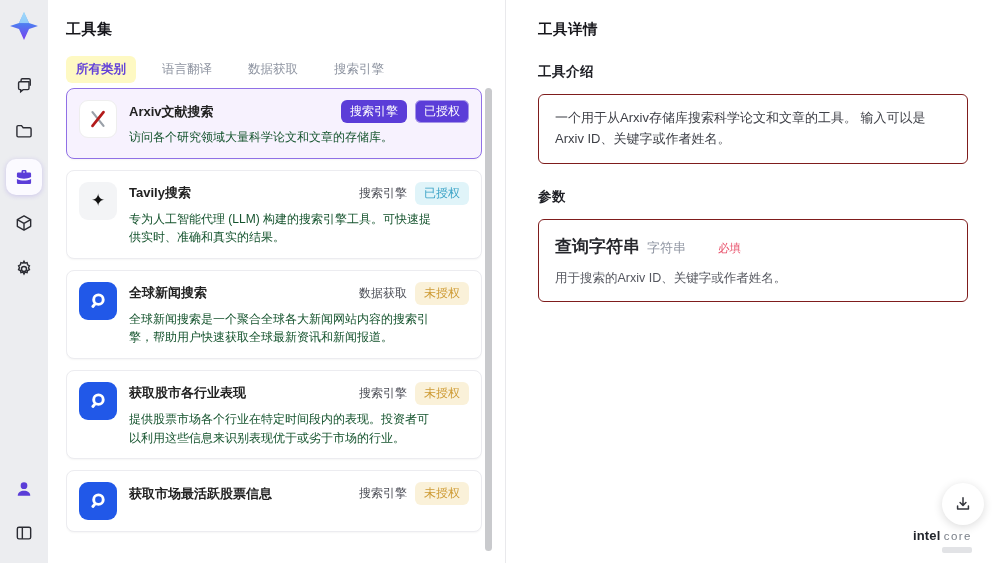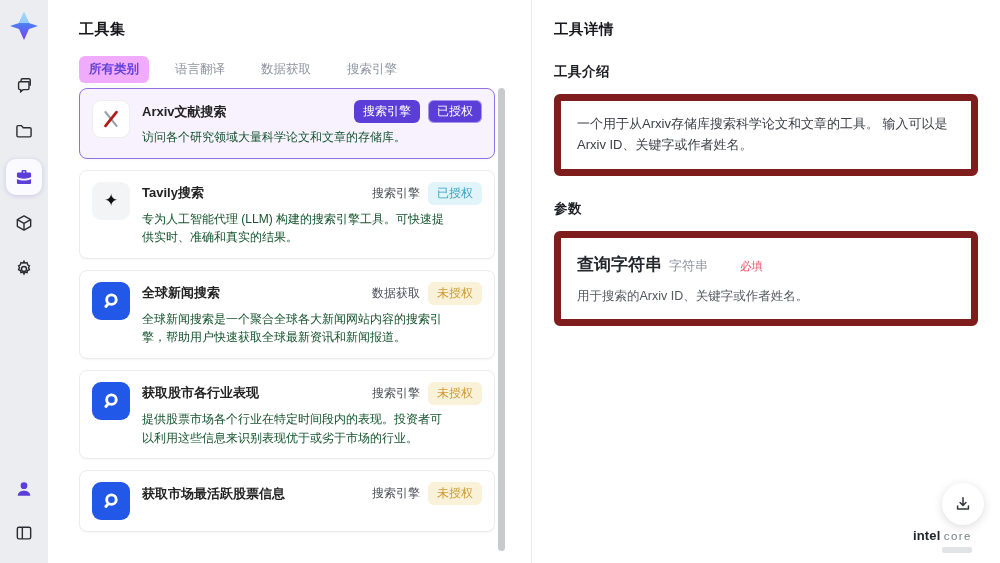--- a/index.html
+++ b/index.html
@@ -1,34 +1,34 @@
 <!DOCTYPE html>
 <html><head>
 <meta charset="utf-8">
 <style>
   * { box-sizing: border-box; margin: 0; padding: 0; }
   html,body { width:1000px; height:563px; overflow:hidden; }
   body { font-family:"Liberation Sans","DejaVu Sans",sans-serif; background:#fff; color:#222; }
-  .app { display:flex; width:1000px; height:563px;gap:13px; }
+  .app { display:flex; width:1000px; height:563px; }
 
   
   .sidebar { width:48px; background:#ecedf0; display:flex; flex-direction:column; align-items:center; padding:9px 0 12px; flex:none; }
   .logo { width:34px; height:34px; margin-bottom:24px; }
   .nav { display:flex; flex-direction:column; gap:10px; align-items:center; }
   .nav-item { width:36px; height:36px; border-radius:10px; display:flex; align-items:center; justify-content:center; color:#2b2c33; cursor:pointer; }
   .nav-item.active { background:#fbfaff; box-shadow:0 1px 5px rgba(91,61,216,.22); color:#5B3DD8; }
   .sidebar-bottom { margin-top:auto; display:flex; flex-direction:column; gap:8px; align-items:center; }
   .nav-item.user { color:#5B3DD8; }
 
   
   .list-panel { width:457px; flex:none; position:relative; padding:20px 0 0 18px; }
   .panel-title { font-size:15px; font-weight:bold; color:#17171c; letter-spacing:.5px; }
   .tabs { display:flex; gap:16px; align-items:center; margin-top:17px; font-size:12.5px; }
   .tab { color:#8d93a0; padding:5px 10px; border-radius:6px; cursor:pointer; white-space:nowrap; }
-  .tab.active { color:#6443D8; background:#f0abfc; font-weight:bold; }
+  .tab.active { color:#6443D8; background:#fef9c3; font-weight:bold; }
   .cards { position:absolute; top:88px; left:18px; right:23px; bottom:0; overflow:hidden; display:flex; flex-direction:column; gap:11px; }
   .card { border:1px solid #ececf0; border-radius:8px; background:#fff; padding:11px 12px; display:flex; gap:12px; box-shadow:0 1px 2px rgba(0,0,0,.04); flex:none; cursor:pointer; }
   .card.selected { border:1.5px solid #9070E6; background:#F7F2FE; }
   .tool-icon { width:38px; height:38px; border-radius:9px; flex:none; display:flex; align-items:center; justify-content:center; }
   .tool-icon.white { background:#fff; border:1px solid #eee; }
   .tool-icon.gray { background:#f3f4f6; }
   .tool-icon.blue { background:#2158E8; }
   .tavily-glyph { font-size:17px; color:#111; line-height:1; }
   .card-body { flex:1; min-width:0; }
   .card-top { display:flex; align-items:center; gap:8px; }
@@ -36,24 +36,24 @@
   .badge { font-size:12px; padding:3px 9px; border-radius:6px; white-space:nowrap; }
   .badge.purple { background:#5B3DD8; color:#fff; }
   .badge.purple.outlined { box-shadow:inset 0 0 0 1px rgba(255,255,255,.45); }
   .badge.cyan { background:#E0F4F9; color:#3BA3C6; }
   .badge.amber { background:#FAF1D9; color:#CE9B34; }
   .cat-label { font-size:12px; color:#4d4f58; white-space:nowrap; }
   .tool-desc { font-size:12px; color:#14532d; line-height:1.55; margin-top:5px; max-width:308px; }
   .scrollbar-thumb { position:absolute; right:13px; top:88px; bottom:12px; width:7px; border-radius:4px; background:#c9cacd; }
 
   
-  .detail-panel { flex:1; border-left:1px solid #e9e9ec; padding:20px 22px; position:relative; }
+  .detail-panel { flex:1; border-left:1px solid #e9e9ec; padding:20px 32px; position:relative; }
   .detail-title { font-size:14.5px; font-weight:bold; color:#17171c; letter-spacing:.5px; }
   .section-heading { font-size:13.5px; font-weight:bold; color:#1d1e24; margin-top:24px; letter-spacing:.5px; }
-  .info-box { margin-top:13px; border:7px solid #7f1d1d; border-radius:6px; padding:13px 16px; font-size:13px; color:#3d3f46; line-height:1.6; background:#fff; }
+  .info-box { margin-top:13px; border:1px solid #7f1d1d; border-radius:6px; padding:13px 16px; font-size:13px; color:#3d3f46; line-height:1.6; background:#fff; }
   .param-row { display:flex; align-items:baseline; gap:7px; }
   .param-name { font-size:17px; font-weight:bold; color:#26272c; }
   .param-type { font-size:13px; color:#8d93a0; }
   .param-required { font-size:11.5px; color:#E8506A;margin-left:25px; }
   .param-desc { font-size:12.5px; color:#55575f; margin-top:8px; }
 
   
   .download-fab { position:absolute; right:16px; bottom:38px; width:42px; height:42px; border-radius:50%; background:#fff; box-shadow:0 2px 10px rgba(0,0,0,.14); display:flex; align-items:center; justify-content:center; cursor:pointer; color:#34363c; }
   .brand { position:absolute; right:28px; bottom:10px; text-align:right; line-height:1.1; }
   .brand-intel { font-size:13px; font-weight:bold; color:#21242b; letter-spacing:.2px; }

